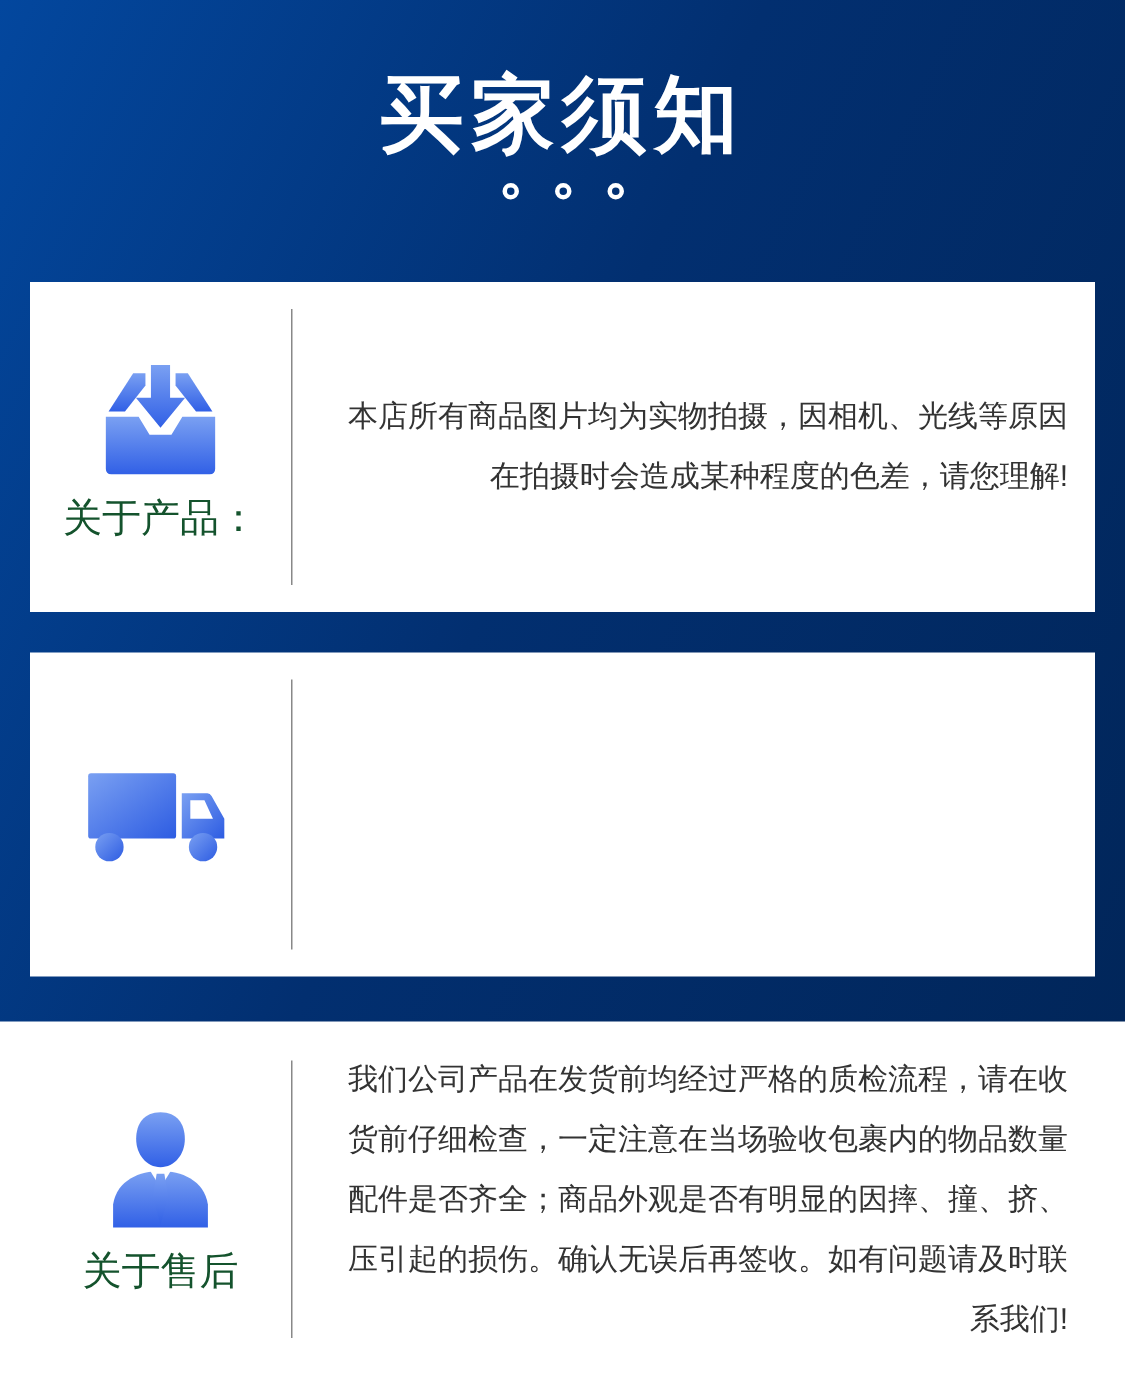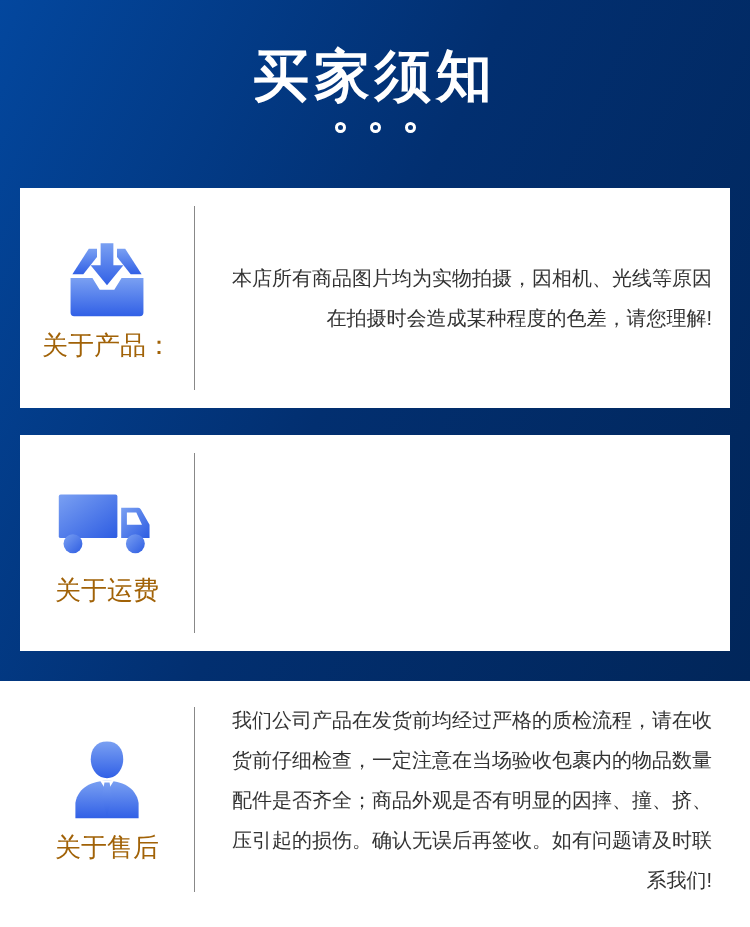--- a/index.html
+++ b/index.html
@@ -56,21 +56,21 @@
     flex-shrink: 0;
     display: flex;
     flex-direction: column;
     align-items: center;
     gap: 12px;
   }
   .icon-box { height: 82px; display: flex; align-items: center; justify-content: center; }
   .icon-box svg { display: block; }
   .section-label {
     font-size: 26px;
-    color: #a16207;
+    color: #14532d;
     line-height: 30px;
     white-space: nowrap;
   }
   .divider {
     width: 1px;
     align-self: stretch;
     margin: 18px 0;
     background: #888888;
     flex-shrink: 0;
   }
@@ -130,21 +130,20 @@
     <div class="card-left">
       <span class="icon-box">
         <svg width="104" height="78" viewBox="0 0 110 82">
           <rect x="4" y="12" width="62" height="46" rx="2" fill="url(#iconGrad2)"></rect>
           <path d="M70 26 L88 26 Q90 26 91 28 L100 44 L100 58 L70 58 Z" fill="url(#iconGrad2)"></path>
           <polygon points="76,31 86,31 92,44 76,44" fill="#ffffff"></polygon>
           <circle cx="19" cy="64" r="10" fill="url(#iconGrad2)"></circle>
           <circle cx="85" cy="64" r="10" fill="url(#iconGrad2)"></circle>
         </svg>
       </span>
-      <div class="section-label">关于运费</div>
     </div>
     <div class="divider"></div>
   </section>
 
   <section class="card card-aftersale">
     <div class="card-left">
       <span class="icon-box">
         <svg width="86" height="82" viewBox="0 0 100 96">
           <path d="M50 4 C37 4 31 13 31 25 C31 37 39 47 50 47 C61 47 69 37 69 25 C69 13 63 4 50 4 Z" fill="url(#iconGrad)"></path>
           <path d="M13 94 L13 76 C16 57 34 50 50 50 C66 50 84 57 87 76 L87 94 Z" fill="url(#iconGrad)"></path>

